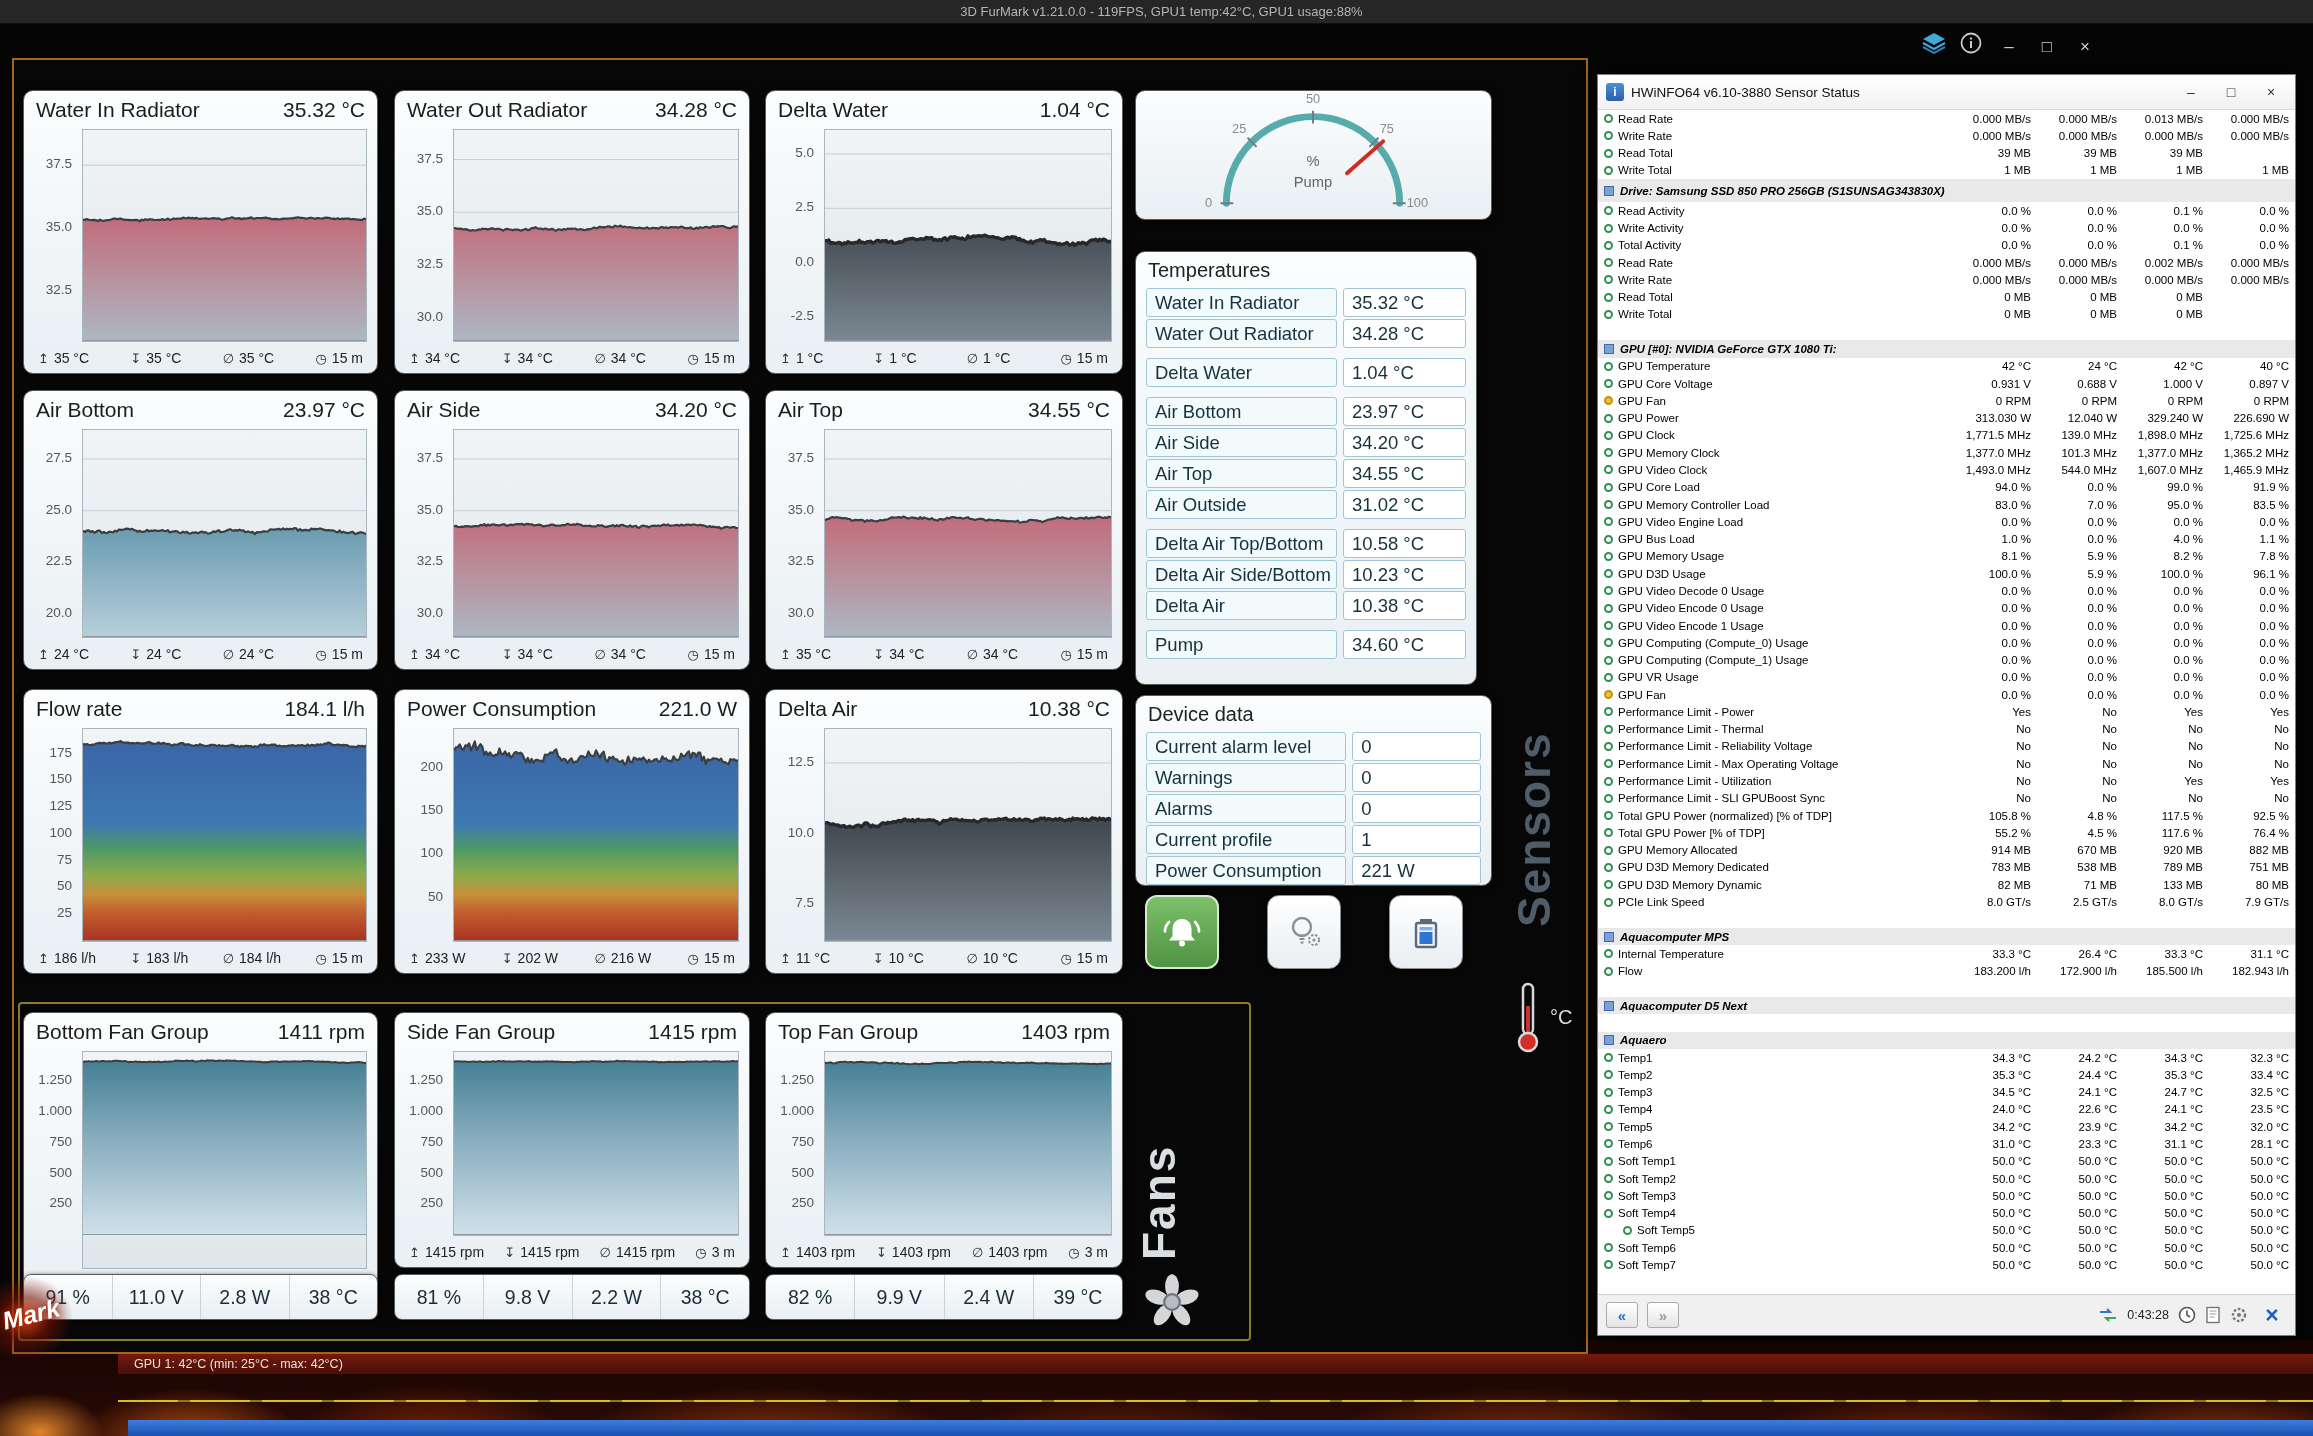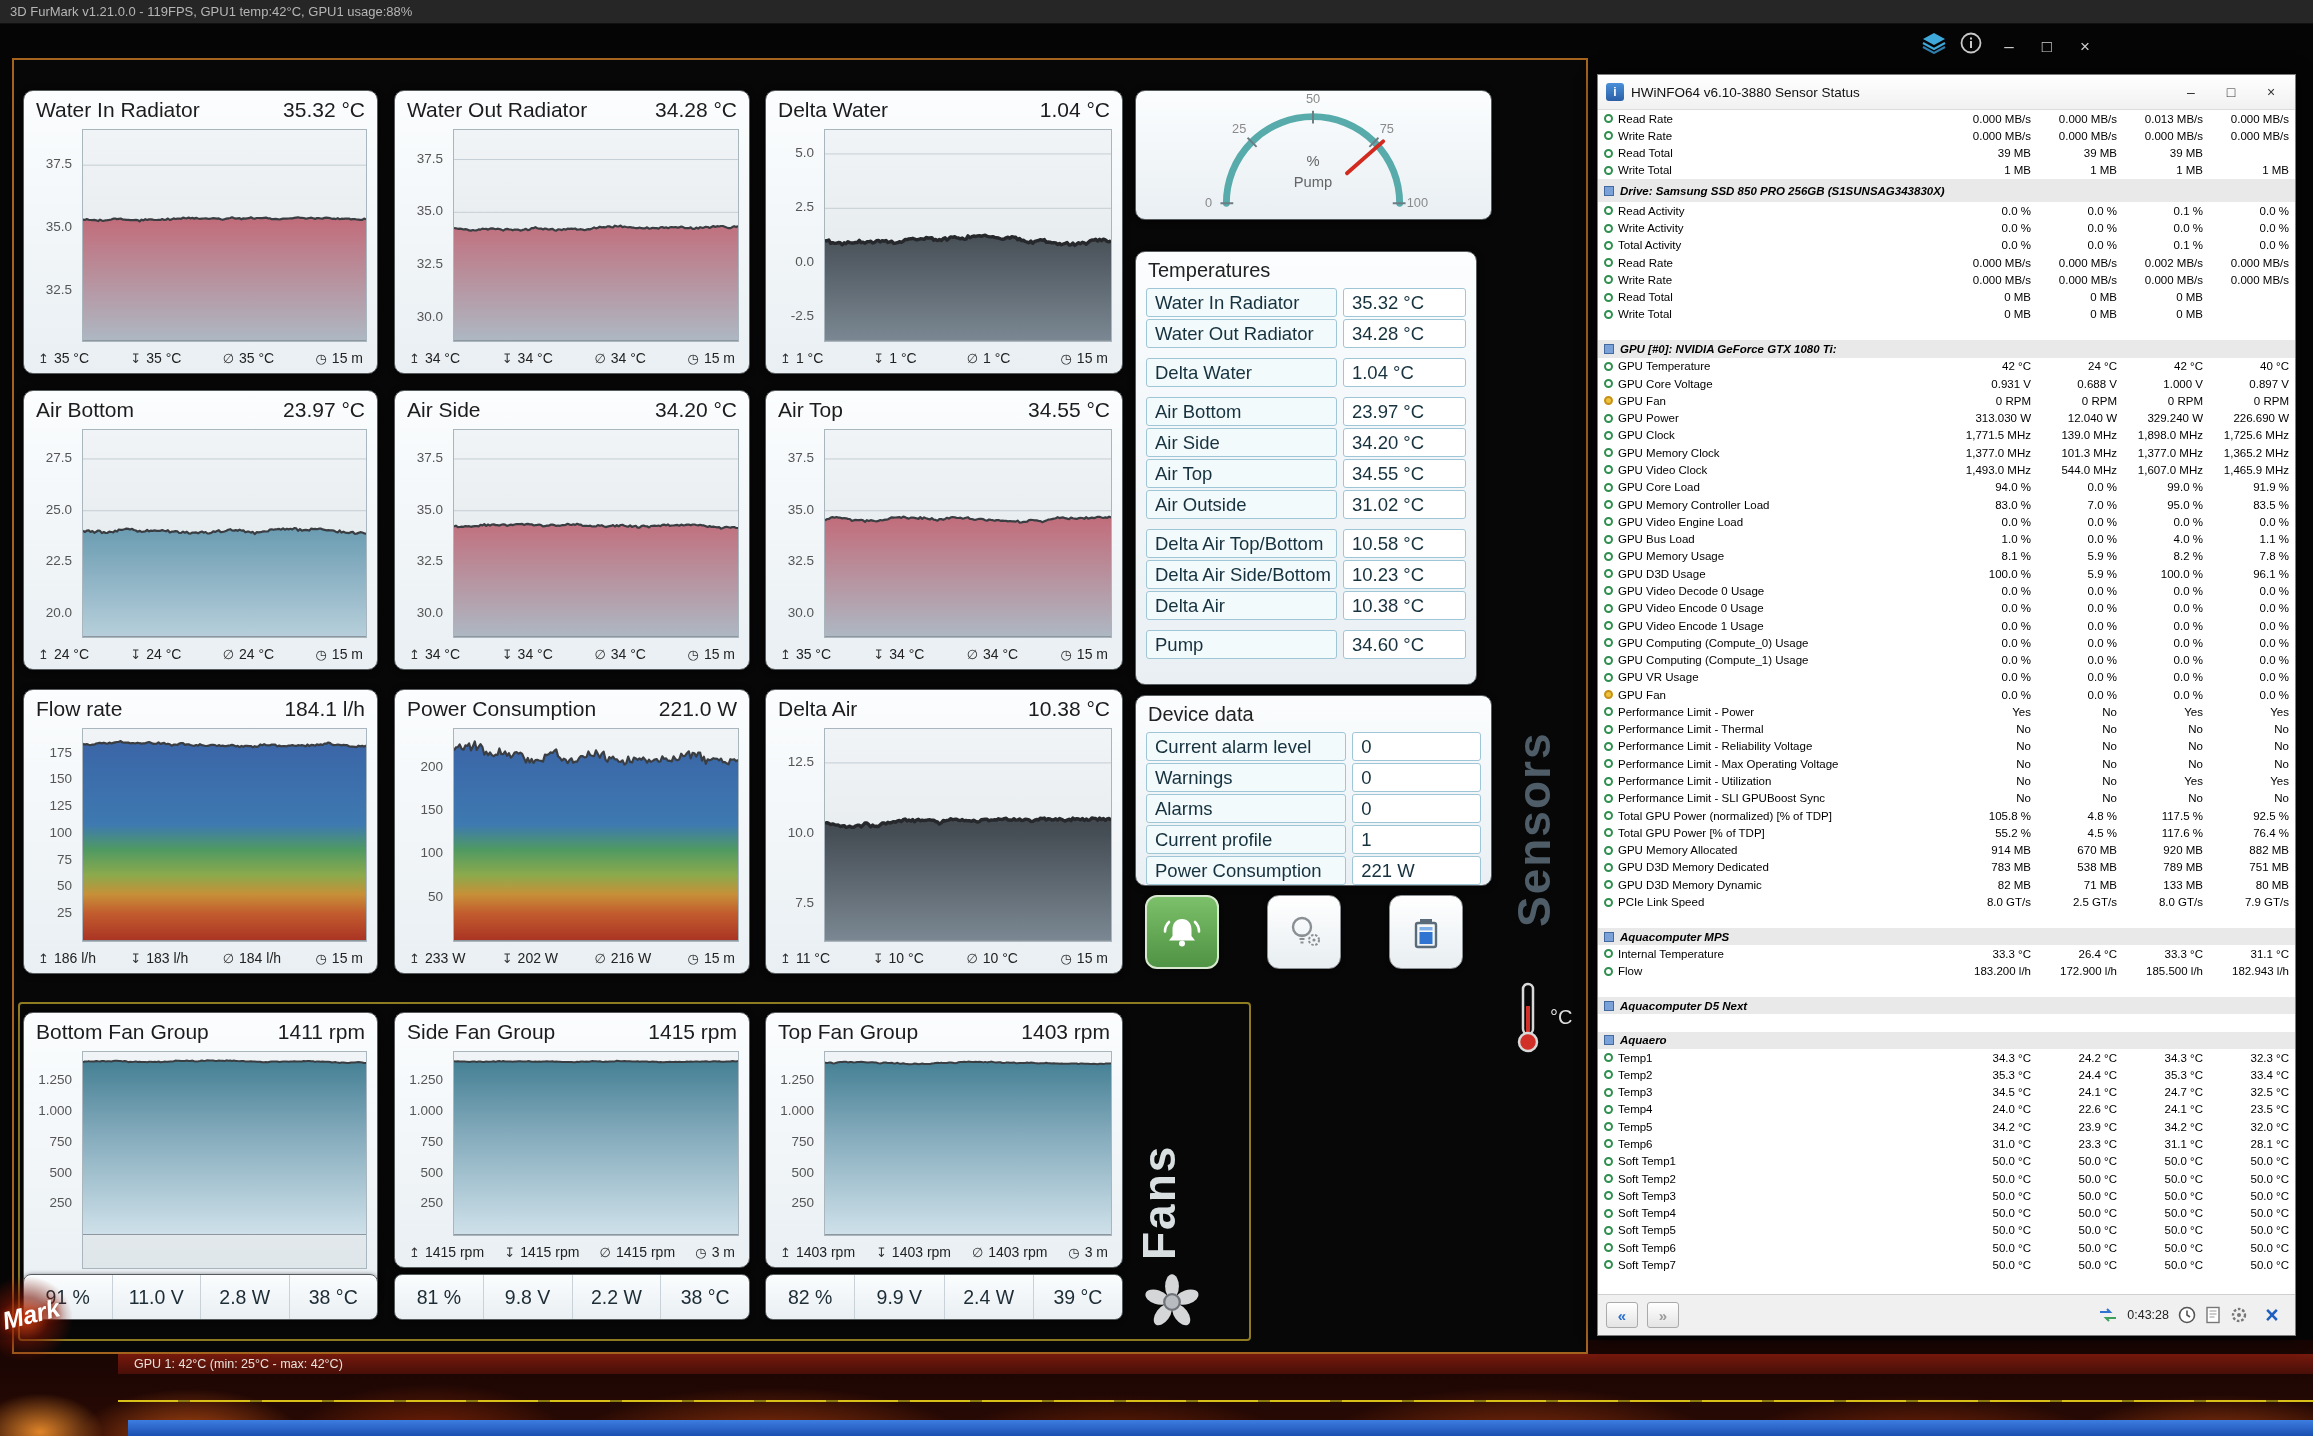--- a/index.html
+++ b/index.html
@@ -2,21 +2,21 @@
 <html><head>
 <meta charset="utf-8">
 <style>
   html,body{margin:0;padding:0;background:#000;}
   #screen{position:relative;width:2313px;height:1436px;background:#050505;overflow:hidden;
           font-family:"Liberation Sans",sans-serif;}
 
   
   .topbar{position:absolute;left:0;top:0;width:100%;height:24px;background:#262626;
           border-bottom:1px solid #101010;color:#b5b5b5;font-size:13px;line-height:24px;
-          padding-left:10px;box-sizing:border-box;z-index:5;}
+          padding-left:10px;box-sizing:border-box;z-index:5;text-align:center;}
 
   
   .flames{position:absolute;left:0;top:1340px;width:2313px;height:96px;z-index:1;
     background:
       radial-gradient(90px 55px at 40px 92px,rgba(255,154,48,.85),rgba(0,0,0,0) 70%),
       radial-gradient(160px 70px at 190px 98px,rgba(224,96,24,.75),rgba(0,0,0,0) 70%),
       radial-gradient(200px 80px at 430px 100px,rgba(160,48,8,.7),rgba(0,0,0,0) 70%),
       radial-gradient(260px 70px at 770px 100px,rgba(192,72,16,.65),rgba(0,0,0,0) 75%),
       radial-gradient(220px 60px at 1120px 100px,rgba(144,48,8,.6),rgba(0,0,0,0) 75%),
       radial-gradient(260px 70px at 1520px 100px,rgba(176,64,16,.65),rgba(0,0,0,0) 75%),
@@ -1451,21 +1451,21 @@
           <span class="hwv">50.0 °C</span>
         </div>
         <div class="hw-row" style="height: 17.2836px;">
           <span class="hwic"></span>
           <span class="nm">Soft Temp4</span>
           <span class="hwv">50.0 °C</span>
           <span class="hwv">50.0 °C</span>
           <span class="hwv">50.0 °C</span>
           <span class="hwv">50.0 °C</span>
         </div>
-        <div class="hw-row" style="height: 17.2836px;">
+        <div class="hw-row" style="height: 17.2836px; margin-left: 19px;">
           <span class="hwic"></span>
           <span class="nm">Soft Temp5</span>
           <span class="hwv">50.0 °C</span>
           <span class="hwv">50.0 °C</span>
           <span class="hwv">50.0 °C</span>
           <span class="hwv">50.0 °C</span>
         </div>
         <div class="hw-row" style="height: 17.2836px;">
           <span class="hwic"></span>
           <span class="nm">Soft Temp6</span>

